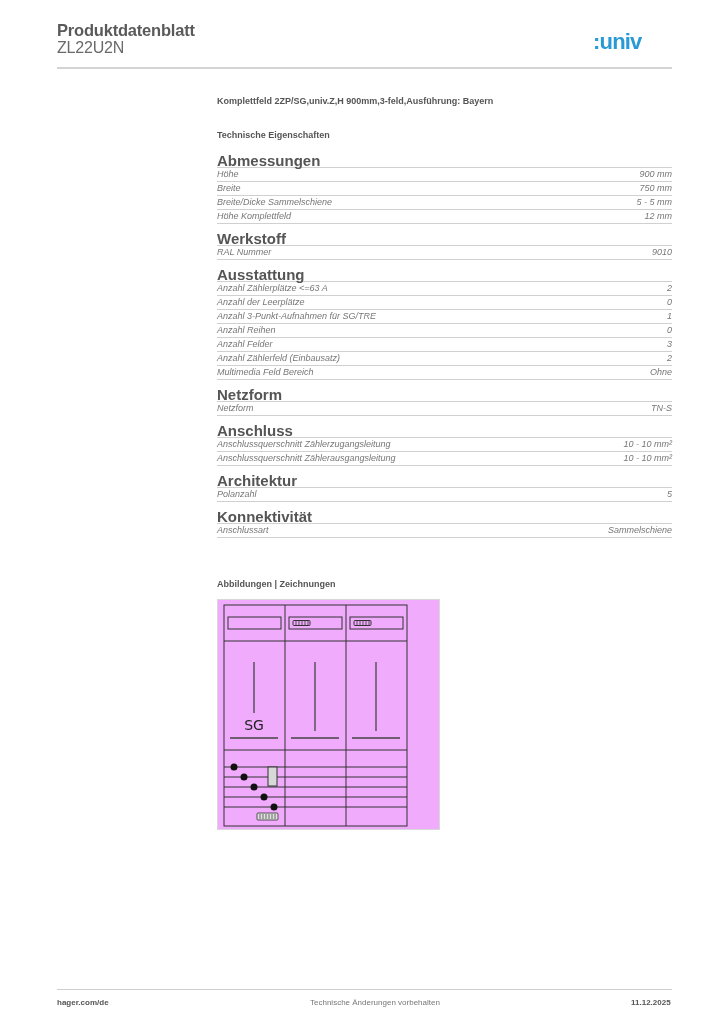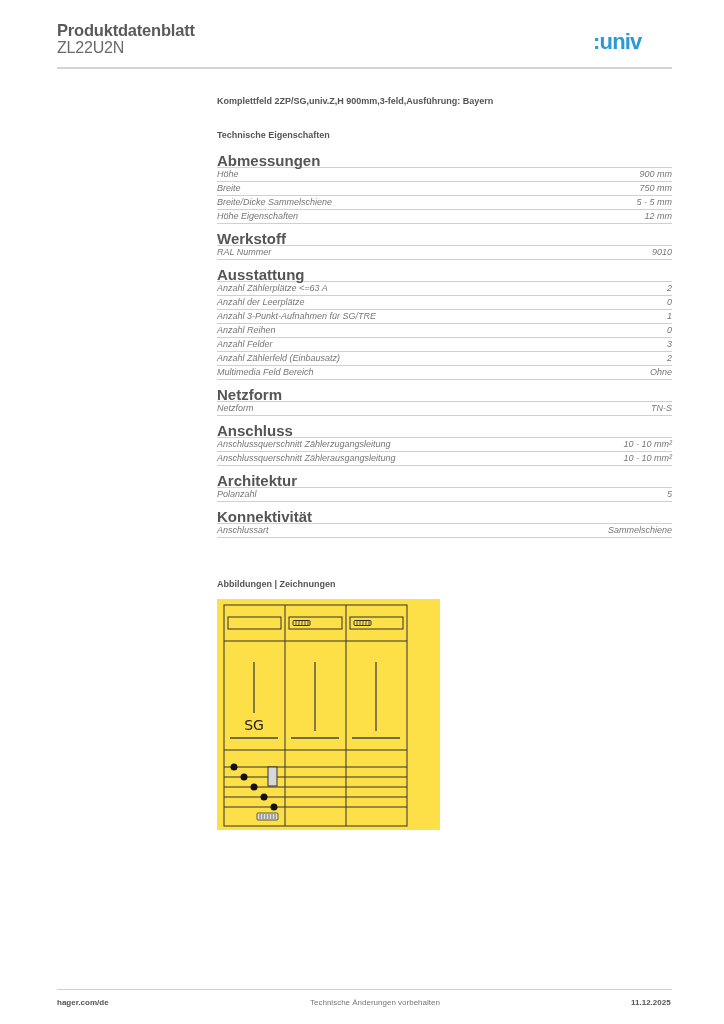--- a/index.html
+++ b/index.html
@@ -11,21 +11,21 @@
   .logo { left:593px; top:29px; font-size:22px; font-weight:bold; color:#2a9ad6; letter-spacing:-0.8px; }
   .header-line { left:57px; top:67px; width:615px; height:2px; background:#d4d4d4; }
   .desc { left:217px; top:96px; font-size:9px; font-weight:bold; color:#555; }
   .tech { left:217px; top:130px; font-size:9px; font-weight:bold; color:#555; }
   .sections { left:217px; top:155px; width:455px; }
   .section { margin-bottom:9px; }
   .sec-title { font-size:15px; font-weight:bold; color:#555; height:12px; line-height:12px; border-bottom:1.5px solid #d0d0d0; }
   .row { display:flex; justify-content:space-between; font-size:9px; color:#777; height:13px; line-height:13px; border-bottom:1.5px solid #d0d0d0;font-style:italic; }
   .row .val { color:#777; }
   .img-title { left:217px; top:579px; font-size:9px; font-weight:bold; color:#555; }
-  .drawing-box { left:217px; top:599px; width:221px; height:229px; border:1px solid #d8d8d8; background:#fde047; }
+  .drawing-box { left:217px; top:599px; width:221px; height:229px; border:1px solid #d8d8d8; background:#f0abfc; }
   .footer-line { left:57px; top:989px; width:615px; height:1px; background:#cfcfcf; }
   .foot-left { left:57px; top:998px; font-size:8px; font-weight:bold; color:#555; }
   .foot-center { left:303px; top:998px; font-size:8px; color:#777;margin-left:7px; }
   .foot-right { left:631px; top:998px; font-size:8px; font-weight:bold; color:#555; }
 </style>
 </head>
 <body>
 
 <div class="abs doc-title">Produktdatenblatt</div>
 <div class="abs doc-sub">ZL22U2N</div>
@@ -44,21 +44,21 @@
       </div>
     <div class="row">
         <span>Breite</span>
         <span class="val">750 mm</span>
       </div>
     <div class="row">
         <span>Breite/Dicke Sammelschiene</span>
         <span class="val">5 - 5 mm</span>
       </div>
     <div class="row">
-        <span>Höhe Eigenschaften</span>
+        <span>Höhe Komplettfeld</span>
         <span class="val">12 mm</span>
       </div>
   </div>
 
   <div class="section">
     <div class="sec-title">Werkstoff</div>
     <div class="row">
         <span>RAL Nummer</span>
         <span class="val">9010</span>
       </div>

